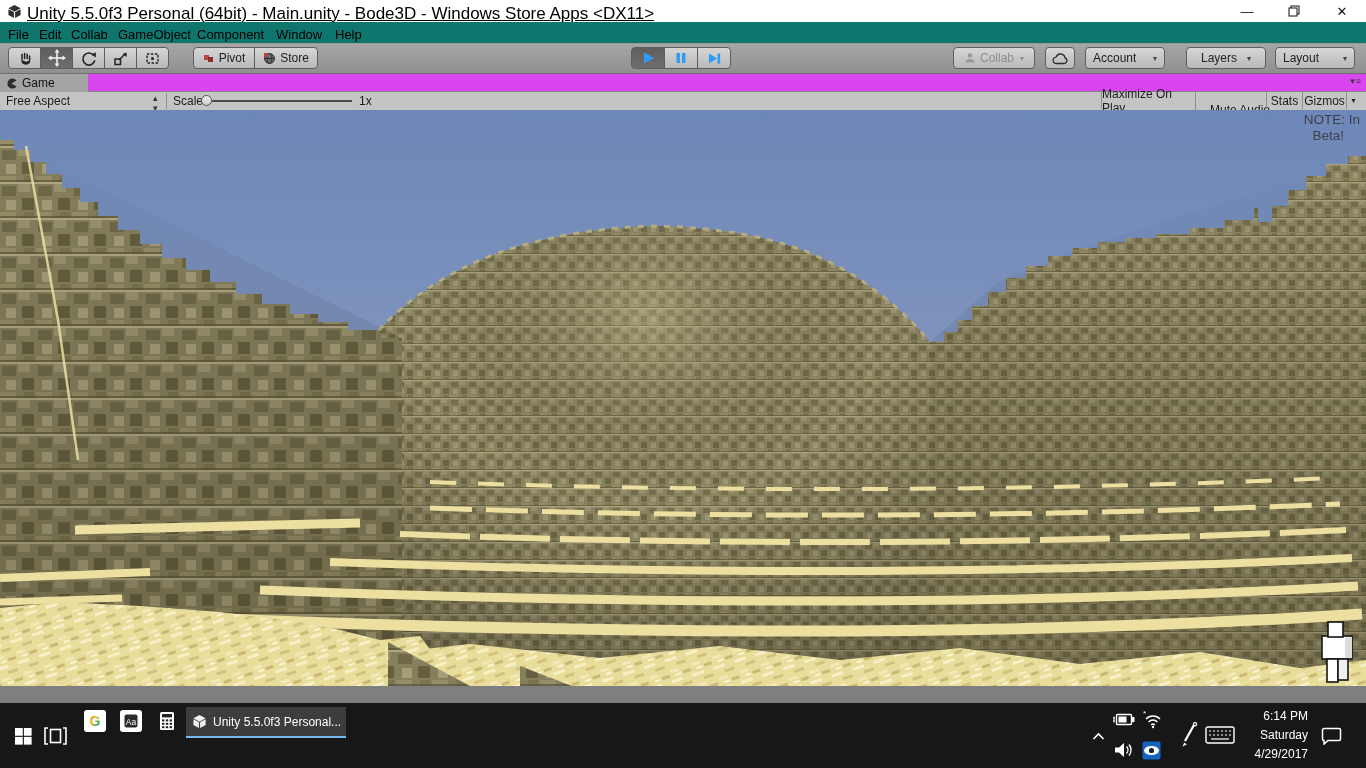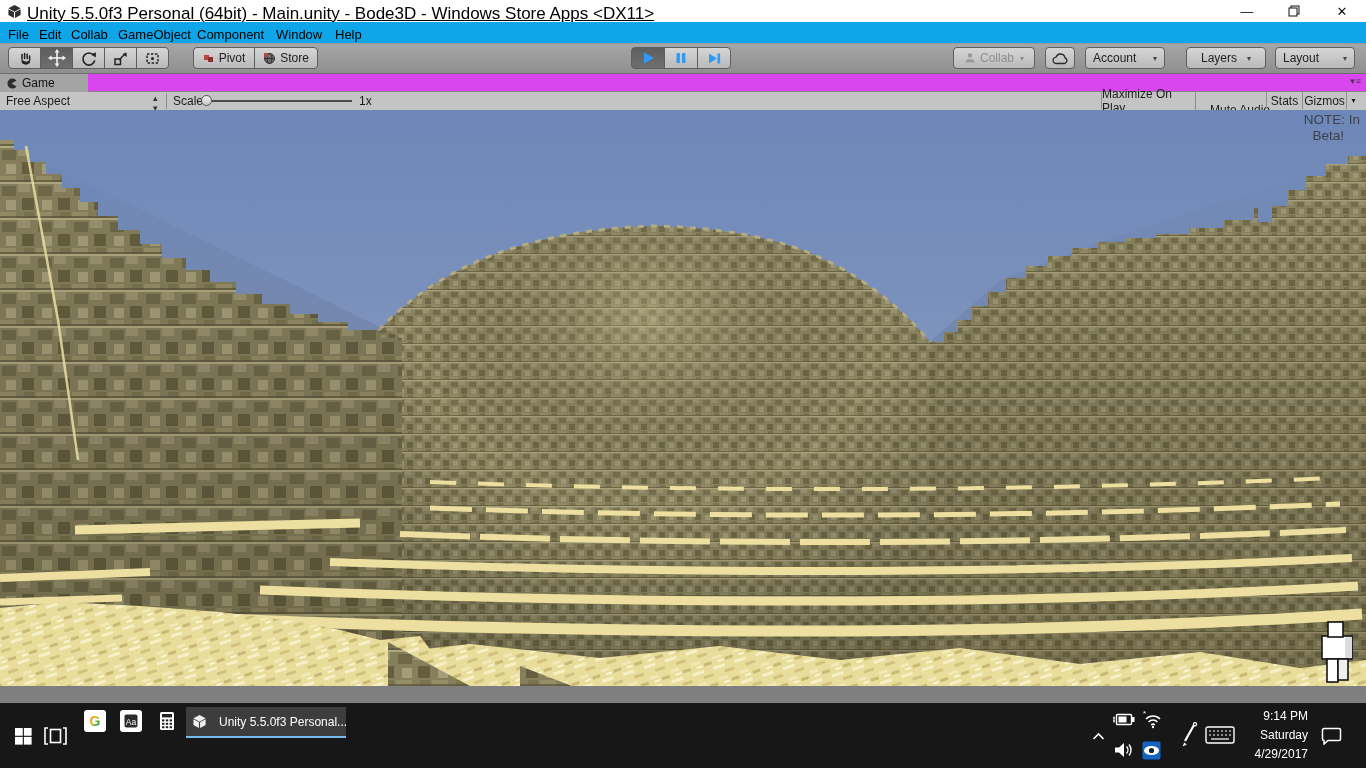--- a/index.html
+++ b/index.html
@@ -4,21 +4,21 @@
 <style>
   html,body{margin:0;padding:0;background:#000;}
   #screen{position:relative;width:1366px;height:768px;overflow:hidden;
     font-family:"Liberation Sans","DejaVu Sans",sans-serif;
     -webkit-font-smoothing:antialiased;}
   .abs{position:absolute;}
   
   #titlebar{left:0;top:0;width:1366px;height:22px;background:#ffffff;color:#000;}
   #titlebar .ttl{position:absolute;left:27px;top:4px;font-size:17px;white-space:nowrap;text-decoration:underline;}
   .winbtn{position:absolute;top:0;width:34px;height:22px;display:flex;align-items:center;justify-content:center;color:#111;font-size:13px;}
-  #menubar{left:0;top:22px;width:1366px;height:22px;background:#0ea5e9;border-bottom:1px solid #9a9a9a;box-sizing:border-box;}
+  #menubar{left:0;top:22px;width:1366px;height:22px;background:#0f766e;border-bottom:1px solid #9a9a9a;box-sizing:border-box;}
   .menuitem{position:absolute;top:3px;font-size:13px;color:#000;padding:2px 4px;}
   
   #toolbar{left:0;top:44px;width:1366px;height:30px;background:linear-gradient(#a6a6a6,#8f8f8f);border-bottom:1px solid #6e6e6e;box-sizing:border-box;}
   .ubtn{position:absolute;top:3px;height:22px;box-sizing:border-box;border:1px solid #5f5f5f;
     background:linear-gradient(#d6d6d6,#b9b9b9);display:flex;align-items:center;justify-content:center;
     font-size:12px;color:#222;}
   .ubtn.first{border-radius:4px 0 0 4px;}
   .ubtn.last{border-radius:0 4px 4px 0;}
   .ubtn.lone{border-radius:4px;}
   .ubtn.sel{background:linear-gradient(#5e5e5e,#6e6e6e);}
@@ -30,21 +30,21 @@
   #panelmenu{position:absolute;right:4px;top:2px;font-size:9px;color:#3c3c3c;letter-spacing:1px;}
   #ctrlstrip{left:0;top:92px;width:1366px;height:36px;background:#c4c4c4;border-bottom:1px solid #6f6f6f;box-sizing:border-box;font-size:12px;color:#1c1c1c;}
   .vdiv{position:absolute;top:1px;height:16px;width:1px;background:#8e8e8e;}
   .striptoggle{position:absolute;top:0;height:17px;display:flex;align-items:center;padding:0 7px;border-left:1px solid #8e8e8e;font-size:12px;color:#1c1c1c;}
   
   #gameview{left:0;top:110px;width:1366px;height:576px;}
   #bottomstrip{left:0;top:686px;width:1366px;height:17px;background:#7f7f7f;}
   
   #taskbar{left:0;top:703px;width:1366px;height:65px;background:#171717;}
   .tbicon{position:absolute;display:flex;align-items:center;justify-content:center;}
-  #unitytask{position:absolute;left:186px;top:4px;width:160px;height:31px;background:#3d3d3d;border-bottom:2px solid #76b9ed;box-sizing:border-box;display:flex;align-items:center;gap:12px;padding:0 6px;color:#fff;font-size:12px;white-space:nowrap;overflow:hidden;}
+  #unitytask{position:absolute;left:186px;top:4px;width:160px;height:31px;background:#3d3d3d;border-bottom:2px solid #76b9ed;box-sizing:border-box;display:flex;align-items:center;gap:6px;padding:0 6px;color:#fff;font-size:12px;white-space:nowrap;overflow:hidden;}
   #clock{position:absolute;left:1238px;top:4px;width:70px;text-align:right;color:#fff;font-size:12px;line-height:19px;}
   .tile{position:absolute;width:22px;height:22px;border-radius:3px;background:#fff;display:flex;align-items:center;justify-content:center;}
 </style>
 </head>
 <body>
 
 <div id="screen">
 
   <div class="abs" id="titlebar">
     <svg class="abs" style="left:7px;top:4px" width="15" height="15" viewBox="0 0 16 16">
@@ -426,21 +426,21 @@
       <svg width="30" height="18" viewBox="0 0 30 18">
         <rect x="1" y="1" width="28" height="16" rx="2" fill="none" stroke="#fff" stroke-width="1.4"></rect>
         <g stroke="#fff" stroke-width="1.2">
           <path d="M4,5 h2 M8,5 h2 M12,5 h2 M16,5 h2 M20,5 h2 M24,5 h2"></path>
           <path d="M4,9 h2 M8,9 h2 M12,9 h2 M16,9 h2 M20,9 h2 M24,9 h2"></path>
           <path d="M6,13 h18"></path>
         </g>
       </svg>
     </div>
     <div id="clock">
-      <div>9:14 PM</div>
+      <div>6:14 PM</div>
       <div>Saturday</div>
       <div>4/29/2017</div>
     </div>
     <div class="tbicon" style="left:1318px;top:23px;width:26px;height:20px">
       <svg width="21" height="18" viewBox="0 0 21 18">
         <path d="M3,1.5 h15 a1.5,1.5 0 0 1 1.5,1.5 v9 a1.5,1.5 0 0 1 -1.5,1.5 h-11 l-4,3.5 v-3.5 h0 a1.5,1.5 0 0 1 -1.5,-1.5 v-9 a1.5,1.5 0 0 1 1.5,-1.5 Z" fill="none" stroke="#fff" stroke-width="1.5"></path>
       </svg>
     </div>
   </div>
 

